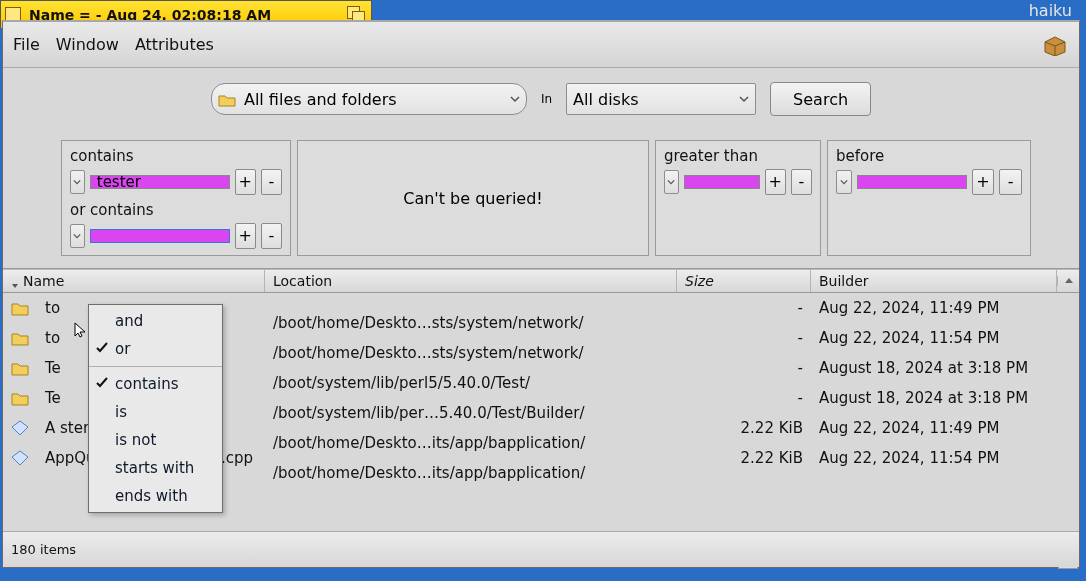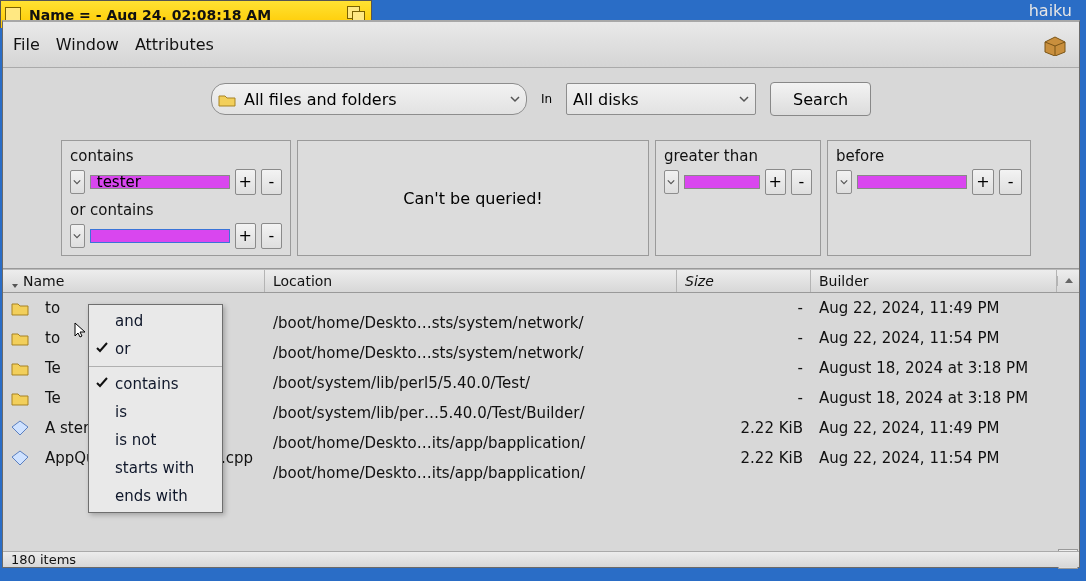--- a/index.html
+++ b/index.html
@@ -121,21 +121,21 @@
   .file-ico { width:18px; height:16px; flex-shrink:0; }
 
   .scroll-dn {
     position:absolute; right:1px; bottom:1px; width:20px; height:20px;
     background:linear-gradient(#efefef,#dcdcdc); border:1px solid #999;
     display:flex; align-items:center; justify-content:center;
   }
 
   
   .status {
-    position:absolute; left:0; right:0; bottom:0; height:16px;
+    position:absolute; left:0; right:0; bottom:0; height:36px;
     background:linear-gradient(#ececec,#d7d7d7);
     border-top:1px solid #aaa; font-size:13px; color:#111;
     display:flex; align-items:center; padding:0 8px;
   }
 
   
   .dropdown {
     position:absolute; left:85px; top:282px; width:135px;
     background:#e9e9e9; border:1px solid #6e6e6e; box-shadow:2px 2px 5px rgba(0,0,0,0.25);
     z-index:50; padding:2px 0;

